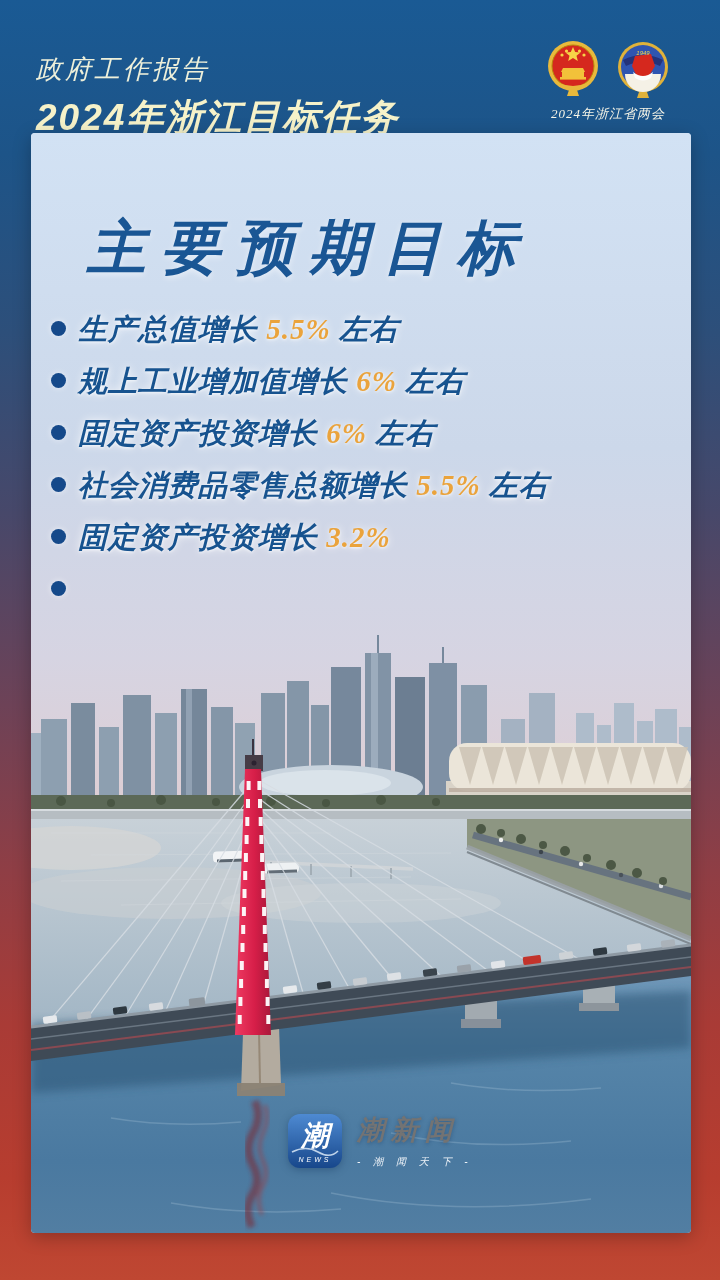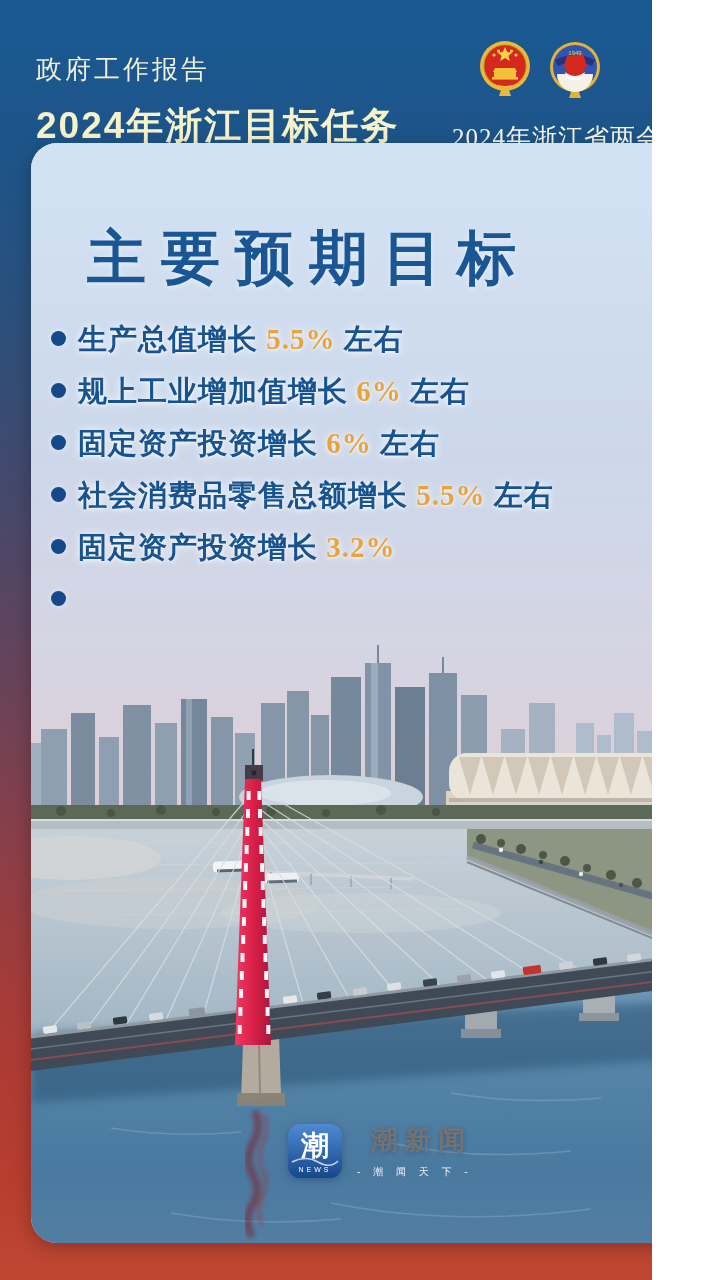--- a/index.html
+++ b/index.html
@@ -8,47 +8,47 @@
     --header-cream:#eef0da;
     --header-yellow:#f6f2c9;
   }
   *{margin:0;padding:0;box-sizing:border-box;}
   html,body{width:720px;height:1280px;}
   body{
     font-family:"Liberation Serif","DejaVu Serif",serif;
     overflow:hidden;
   }
   .poster{
-    position:relative;width:652px;height:1280px;overflow:hidden;
+    position:relative;width:720px;height:1280px;overflow:hidden;
     background:linear-gradient(180deg,
       #1a5a94 0%, #1d5488 12%, #2d4f7a 26%, #47486a 40%,
       #6d4257 55%, #8f3e45 68%, #a93b36 80%, #b73d2f 92%, #bf4732 100%);
+    font-style:italic;
   }
   
   .header{position:absolute;left:36px;top:52px;}
   .kicker{
     font-size:26px;letter-spacing:3px;color:var(--header-cream);
     font-family:"Liberation Serif","DejaVu Serif",serif;
   }
   .poster-title{
-    margin-top:14px;font-size:37px;font-weight:bold;letter-spacing:2px;
+    margin-top:6px;font-size:37px;font-weight:bold;letter-spacing:2px;
     color:var(--header-yellow);
     font-family:"Liberation Sans","DejaVu Sans",sans-serif;
   }
   .emblem-block{position:absolute;right:24px;top:38px;width:176px;text-align:center;}
   .emblem-row{display:flex;justify-content:center;gap:14px;align-items:center;}
   .event-caption{
-    margin-top:21px;font-size:25px;color:#f8f6e8;letter-spacing:1px;white-space:nowrap;
+    margin-top:5px;font-size:13px;color:#f8f6e8;letter-spacing:1px;white-space:nowrap;
   }
   
   .card{
-    position:absolute;left:31px;top:143px;width:660px;height:1100px;
-    border-radius:26px;overflow:hidden;background:#d0e0f3;
+    position:absolute;left:31px;top:133px;width:660px;height:1100px;
+    border-radius:4px;overflow:hidden;background:#d0e0f3;
     box-shadow:0 4px 18px rgba(0,0,0,.25);
-    text-align:right;
   }
   .photo{position:absolute;inset:0;width:660px;height:1100px;display:block;}
   .card-title{
     position:absolute;left:56px;top:76px;z-index:3;
     font-size:59px;font-weight:bold;letter-spacing:15px;color:var(--accent-blue);
     text-shadow:0 2px 6px rgba(255,255,255,.55);
   }
   .goals{
     position:absolute;left:20px;top:170px;right:14px;z-index:3;list-style:none;
   }

